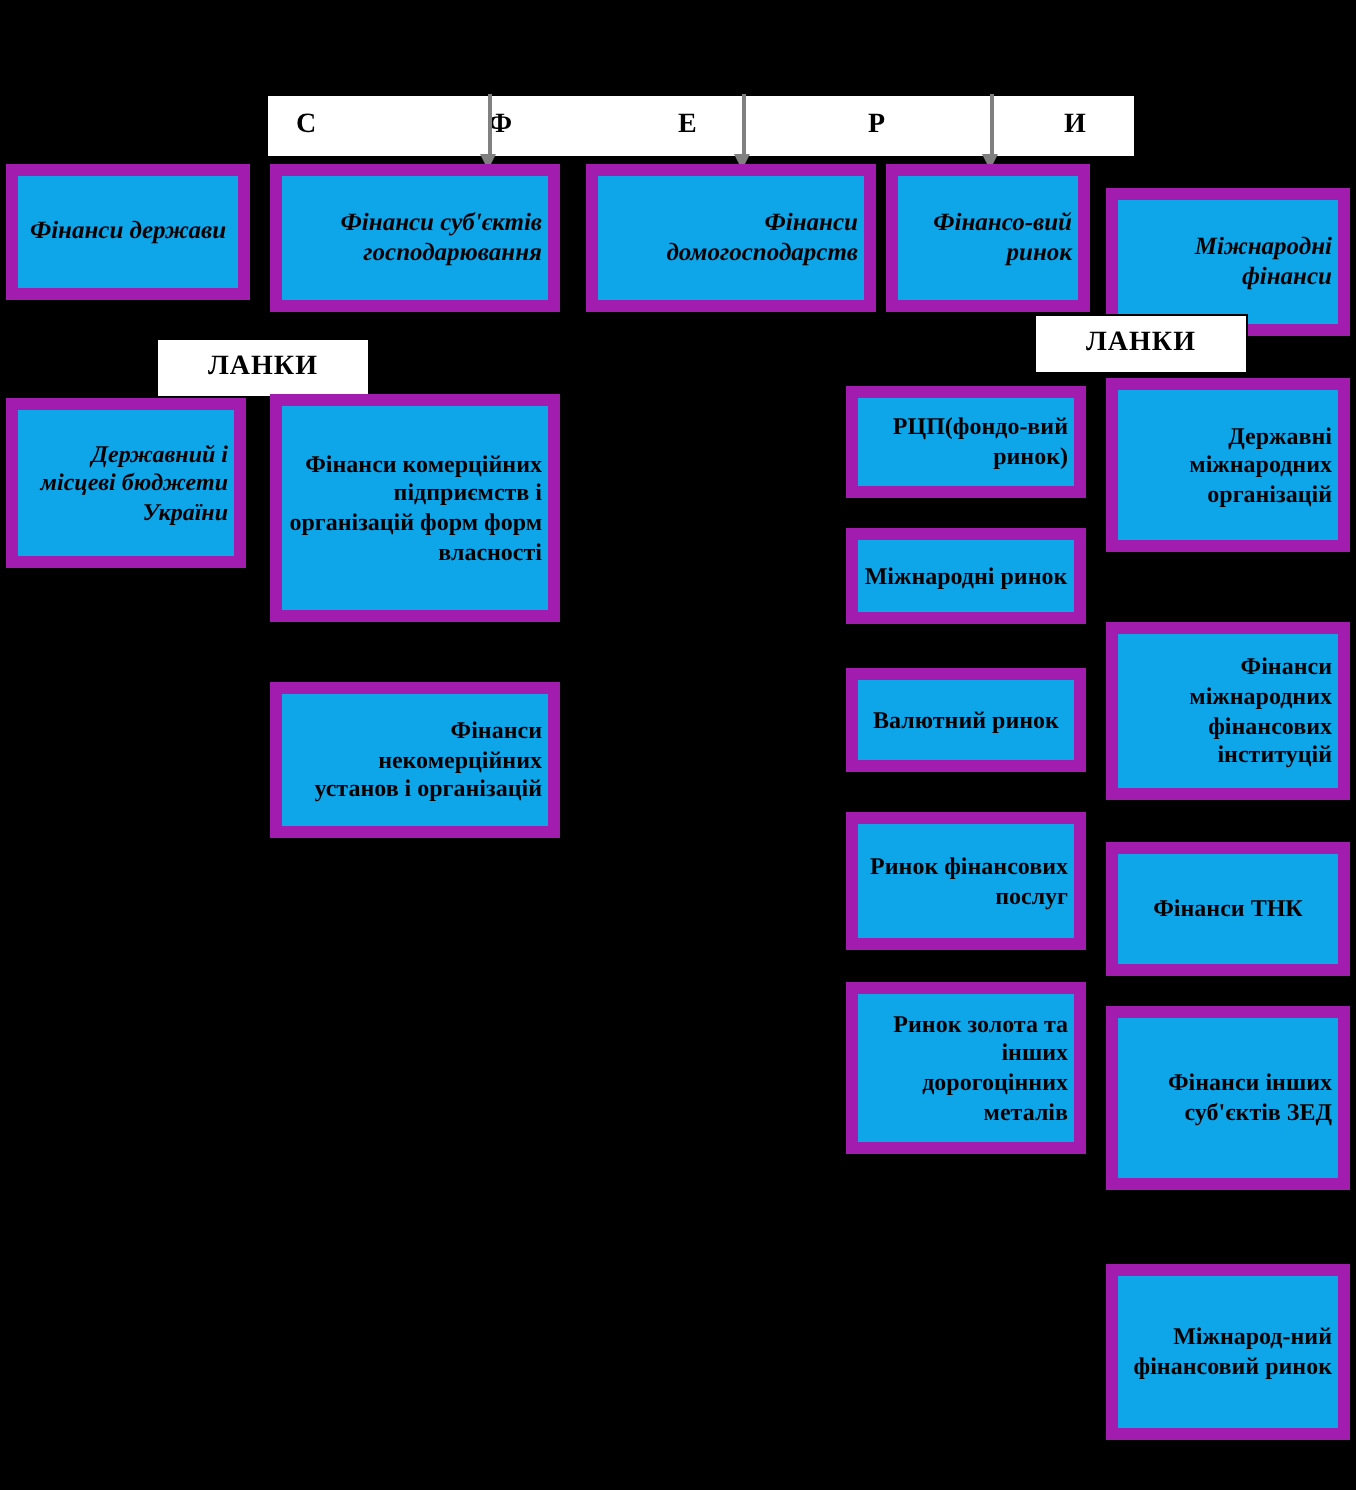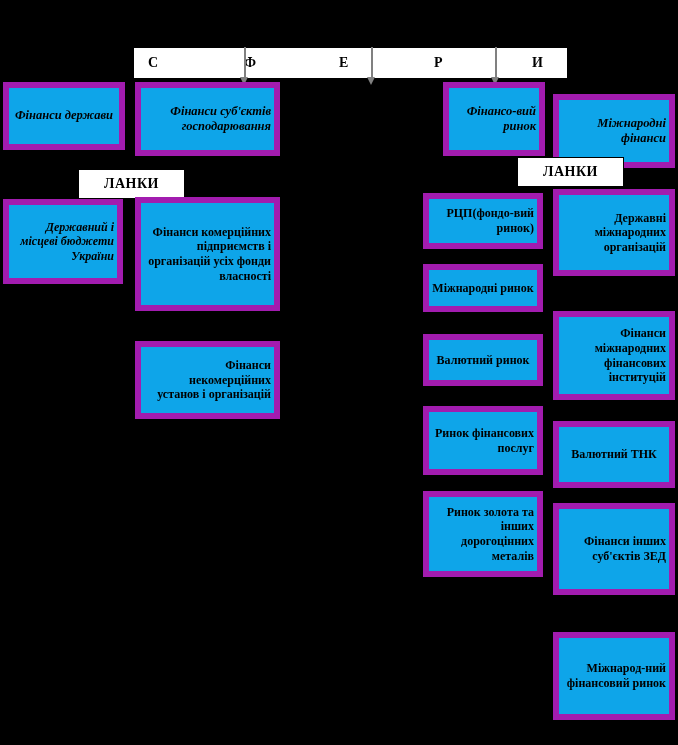--- a/index.html
+++ b/index.html
@@ -109,50 +109,51 @@
   </div>
   <div class="arrow" style="left:491px; top:47px; height:38px;">
     <div class="shaft" style="height:30px;"></div>
     <div class="head"></div>
   </div>
 
   <div class="box sphere-box" style="left:3px; top:82px; width:122px; height:68px;">Фінанси держави</div>
 
   <div class="box sphere-box" style="left:135px; top:82px; width:145px; height:74px;">Фінанси суб'єктів господарювання</div>
 
+  <div class="box sphere-box" style="left:293px; top:82px; width:145px; height:74px;">Фінанси домогосподарств</div>
 
   <div class="box sphere-box" style="left:443px; top:82px; width:102px; height:74px;">Фінансо-вий ринок</div>
 
   <div class="box sphere-box" style="left:553px; top:94px; width:122px; height:74px;">Міжнародні фінанси</div>
 
   <div class="tag-box" style="left:78px; top:169px; width:107px; height:30px;">ЛАНКИ</div>
 
   <div class="tag-box" style="left:517px; top:157px; width:107px; height:30px;">ЛАНКИ</div>
 
   <div class="box leaf-box" style="left:3px; top:199px; width:120px; height:85px;font-style:italic;">Державний і місцеві бюджети України</div>
 
 
 
-  <div class="box leaf-box" style="left:135px; top:197px; width:145px; height:114px;">Фінанси комерційних підприємств і організацій усіх фонди власності</div>
+  <div class="box leaf-box" style="left:135px; top:197px; width:145px; height:114px;">Фінанси комерційних підприємств і організацій форм форм власності</div>
 
   <div class="box leaf-box" style="left:135px; top:341px; width:145px; height:78px;">Фінанси некомерційних установ і організацій</div>
 
   <div class="box leaf-box" style="left:423px; top:193px; width:120px; height:56px;">РЦП(фондо-вий ринок)</div>
 
   <div class="box leaf-box" style="left:423px; top:264px; width:120px; height:48px;">Міжнародні ринок</div>
 
   <div class="box leaf-box" style="left:423px; top:334px; width:120px; height:52px;">Валютний ринок</div>
 
   <div class="box leaf-box" style="left:423px; top:406px; width:120px; height:69px;">Ринок фінансових послуг</div>
 
   <div class="box leaf-box" style="left:423px; top:491px; width:120px; height:86px;">Ринок золота та інших дорогоцінних металів</div>
 
   <div class="box leaf-box" style="left:553px; top:189px; width:122px; height:87px;">Державні міжнародних організацій</div>
 
   <div class="box leaf-box" style="left:553px; top:311px; width:122px; height:89px;">Фінанси міжнародних фінансових інституцій</div>
 
-  <div class="box leaf-box" style="left:553px; top:421px; width:122px; height:67px;">Валютний ТНК</div>
+  <div class="box leaf-box" style="left:553px; top:421px; width:122px; height:67px;">Фінанси ТНК</div>
 
   <div class="box leaf-box" style="left:553px; top:503px; width:122px; height:92px;">Фінанси інших суб'єктів ЗЕД</div>
 
   <div class="box leaf-box" style="left:553px; top:632px; width:122px; height:88px;">Міжнарод-ний фінансовий ринок</div>
 
 </div>
 
 </body></html>

